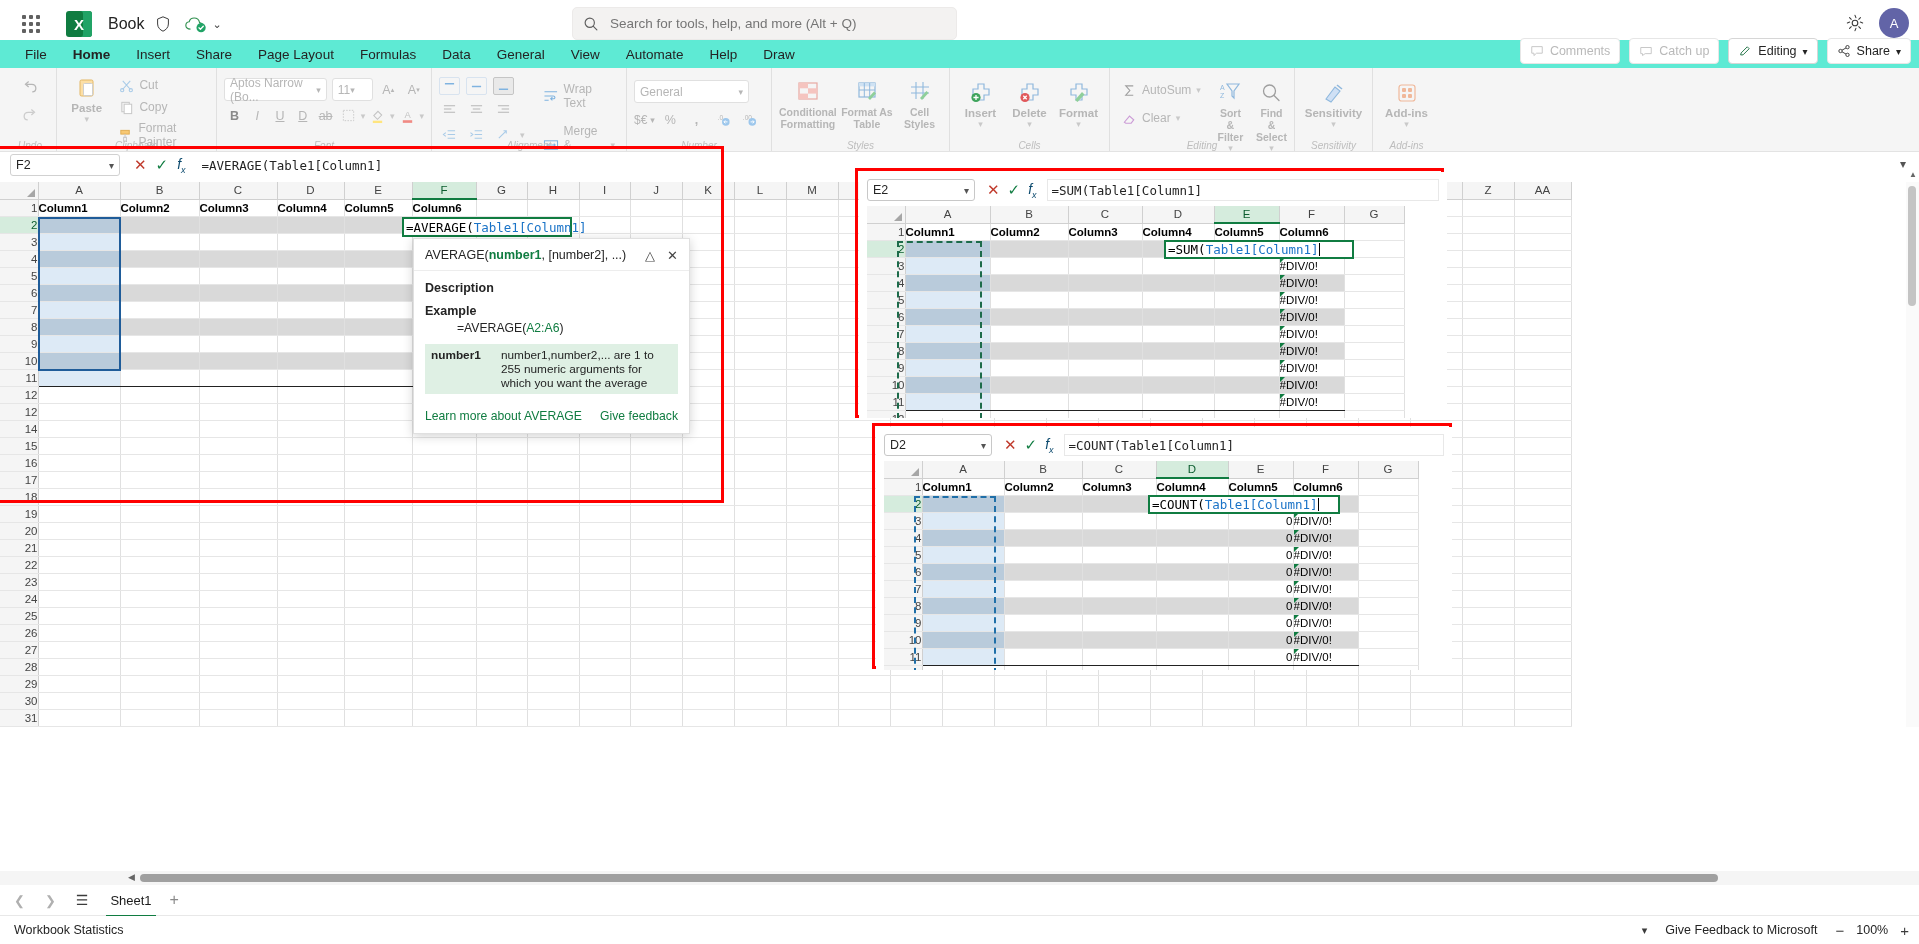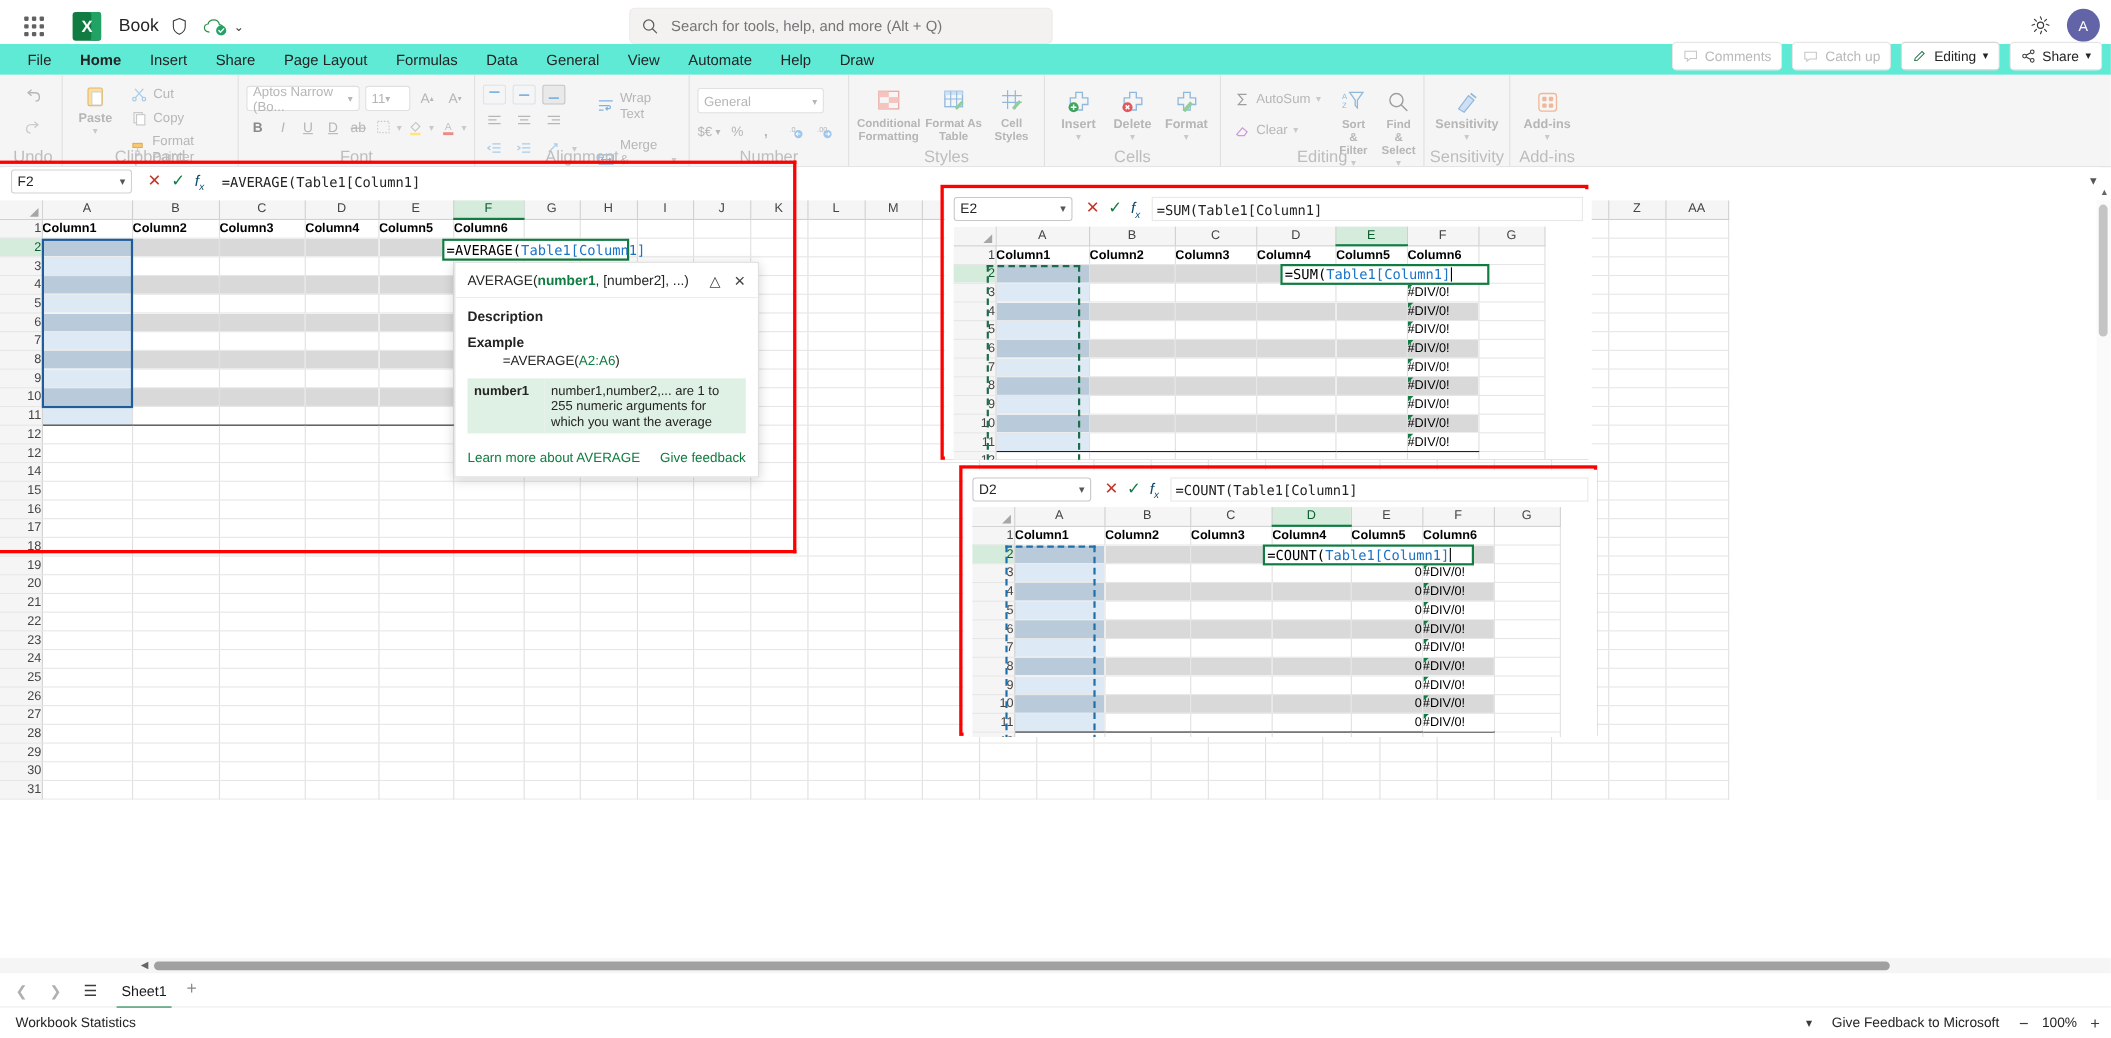--- a/index.html
+++ b/index.html
@@ -73,21 +73,21 @@
 
   
   .ribbon {
     position:absolute; top:68px; left:0; width:1919px; height:84px;
     background:#f5f5f5; border-bottom:1px solid #e3e3e3;
     display:flex; align-items:flex-start; padding-left:4px;
     overflow:hidden;
   }
   .rgroup { position:relative; height:84px; display:flex; flex-direction:column; justify-content:flex-start; padding:4px 7px 0 7px; }
   .rgroup + .rgroup { border-left:1px solid #e0e0e0; }
-  .rgrp-label { position:absolute; bottom:1px; left:0; width:100%; text-align:center; font-size:15px; color:#bdbdbd; }
+  .rgrp-label { position:absolute; bottom:1px; left:0; width:100%; text-align:center; font-size:10px; color:#bdbdbd;font-style:italic; }
   .rrow { display:flex; align-items:center; gap:5px; }
   .ritem { display:flex; align-items:center; gap:5px; font-size:12px; color:#b6b6b6; padding:2px 4px; }
   .ritem .gly { width:16px;height:16px;display:flex;align-items:center;justify-content:center; }
   .bigbtn {
     display:flex;flex-direction:column;align-items:center;justify-content:flex-start;
     width:52px; font-size:11.5px; color:#b6b6b6; padding-top:3px; gap:1px;
   }
   .bigbtn .gly { width:26px;height:26px;display:flex;align-items:center;justify-content:center; }
   .bigbtn .cap { line-height:12px; text-align:center;font-weight:bold; }
   .bigbtn .cv { font-size:9px; color:#c9c9c9; line-height:8px;}

